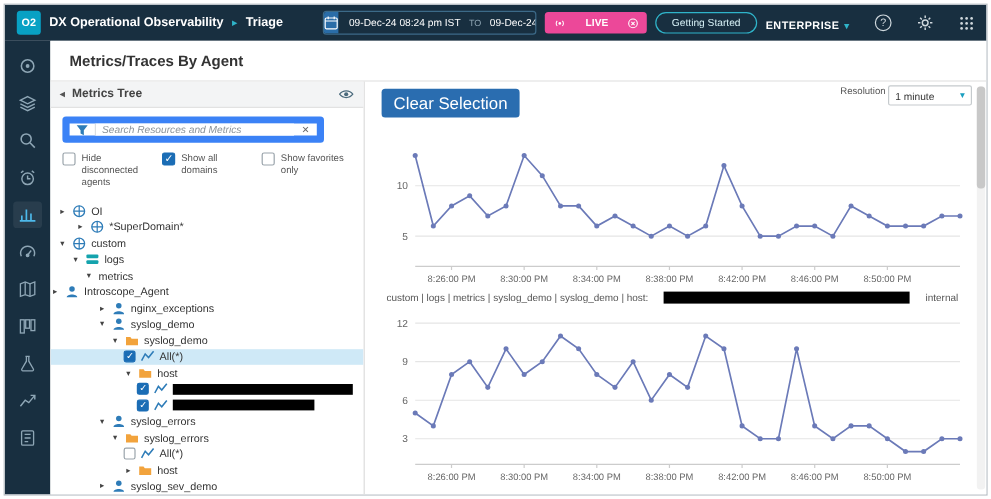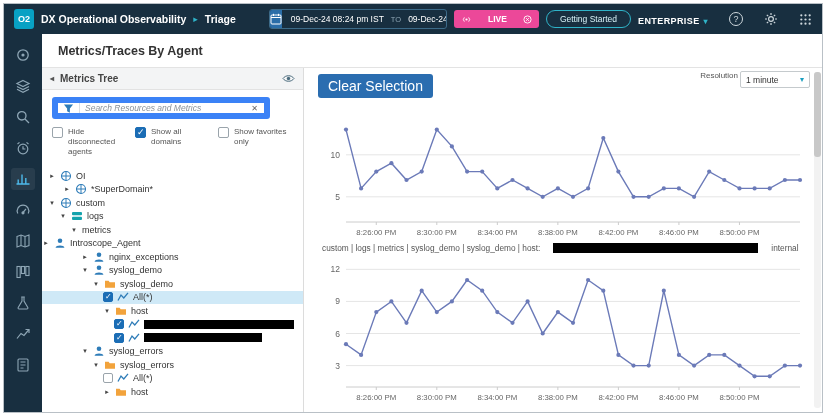--- a/index.html
+++ b/index.html
@@ -424,20 +424,30 @@
                 <span class="tlabel">All(*)</span>
               </div>
               <div class="tree-row" style="padding-left: 61px;">
                 <span class="expander">▸</span>
                 <span class="ticon">
                   <svg width="12" height="12" viewBox="0 0 12 12">
                     <path d="M1 2.8 H4.6 L5.7 4.2 H11 V9.8 H1 Z" fill="#f2a33c"></path>
                   </svg>
                 </span>
                 <span class="tlabel">host</span>
+              </div>
+              <div class="tree-row" style="padding-left: 39px;">
+                <span class="expander">▸</span>
+                <span class="ticon">
+                  <svg width="12" height="12" viewBox="0 0 12 12">
+                    <circle cx="6" cy="3.8" r="2.3" fill="#2e7cb8"></circle>
+                    <path d="M1.6 10.8 C1.6 7.6 10.4 7.6 10.4 10.8 Z" fill="#2e7cb8"></path>
+                  </svg>
+                </span>
+                <span class="tlabel">syslog_sev_demo</span>
               </div>
             </div>
         </aside>
 
         <section class="chart-panel">
           <div class="chart-toolbar">
             <button class="btn-clear">Clear Selection</button>
             <div class="resolution">
               <span class="res-label">Resolution</span>
               <div class="res-select">

